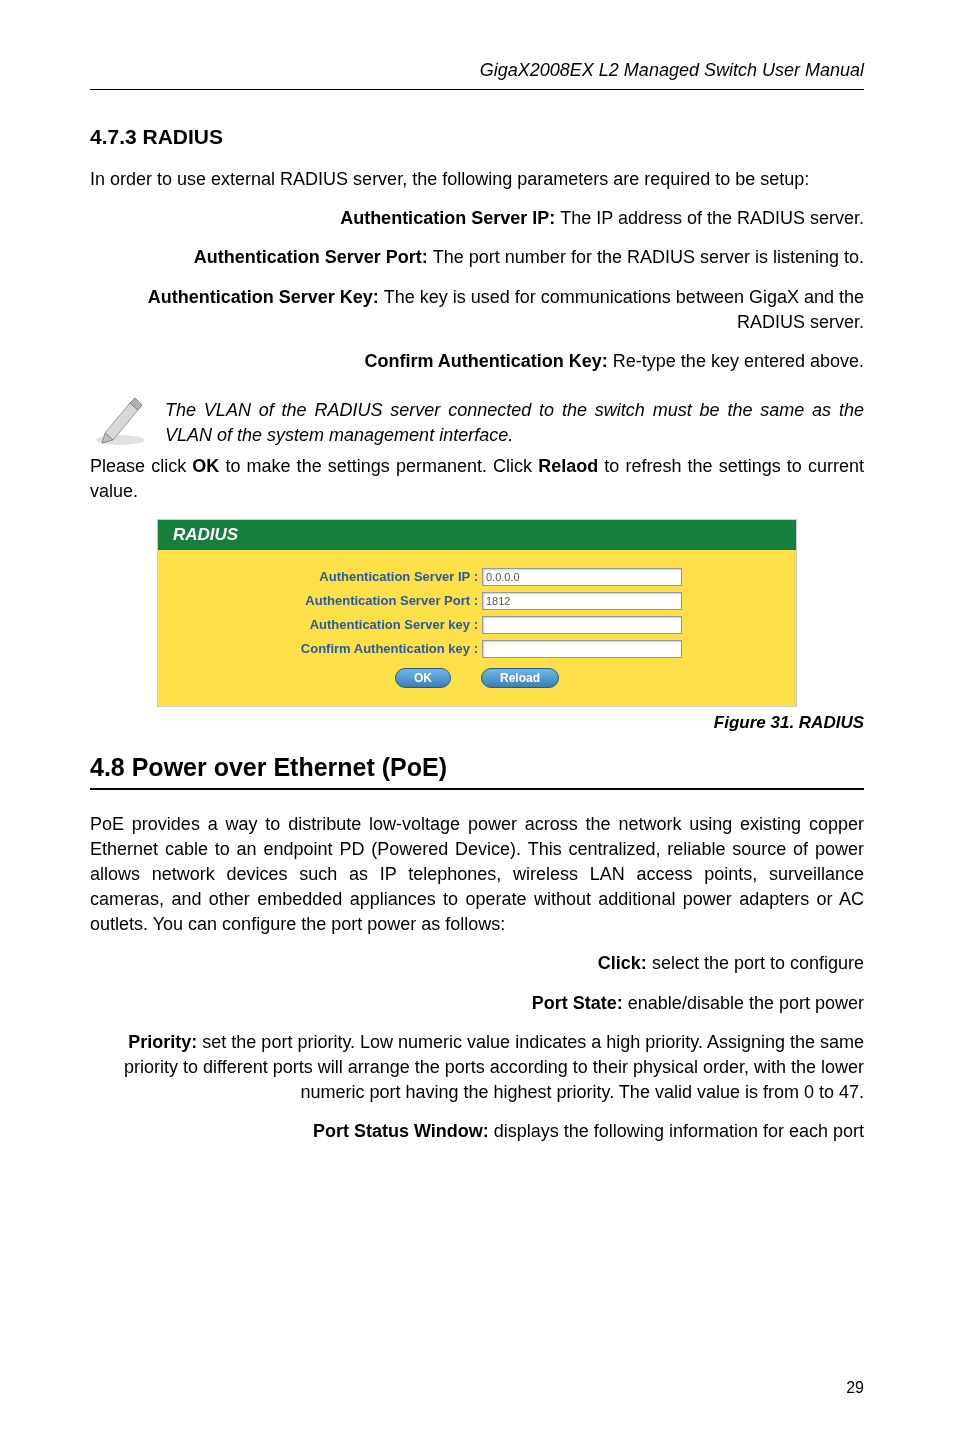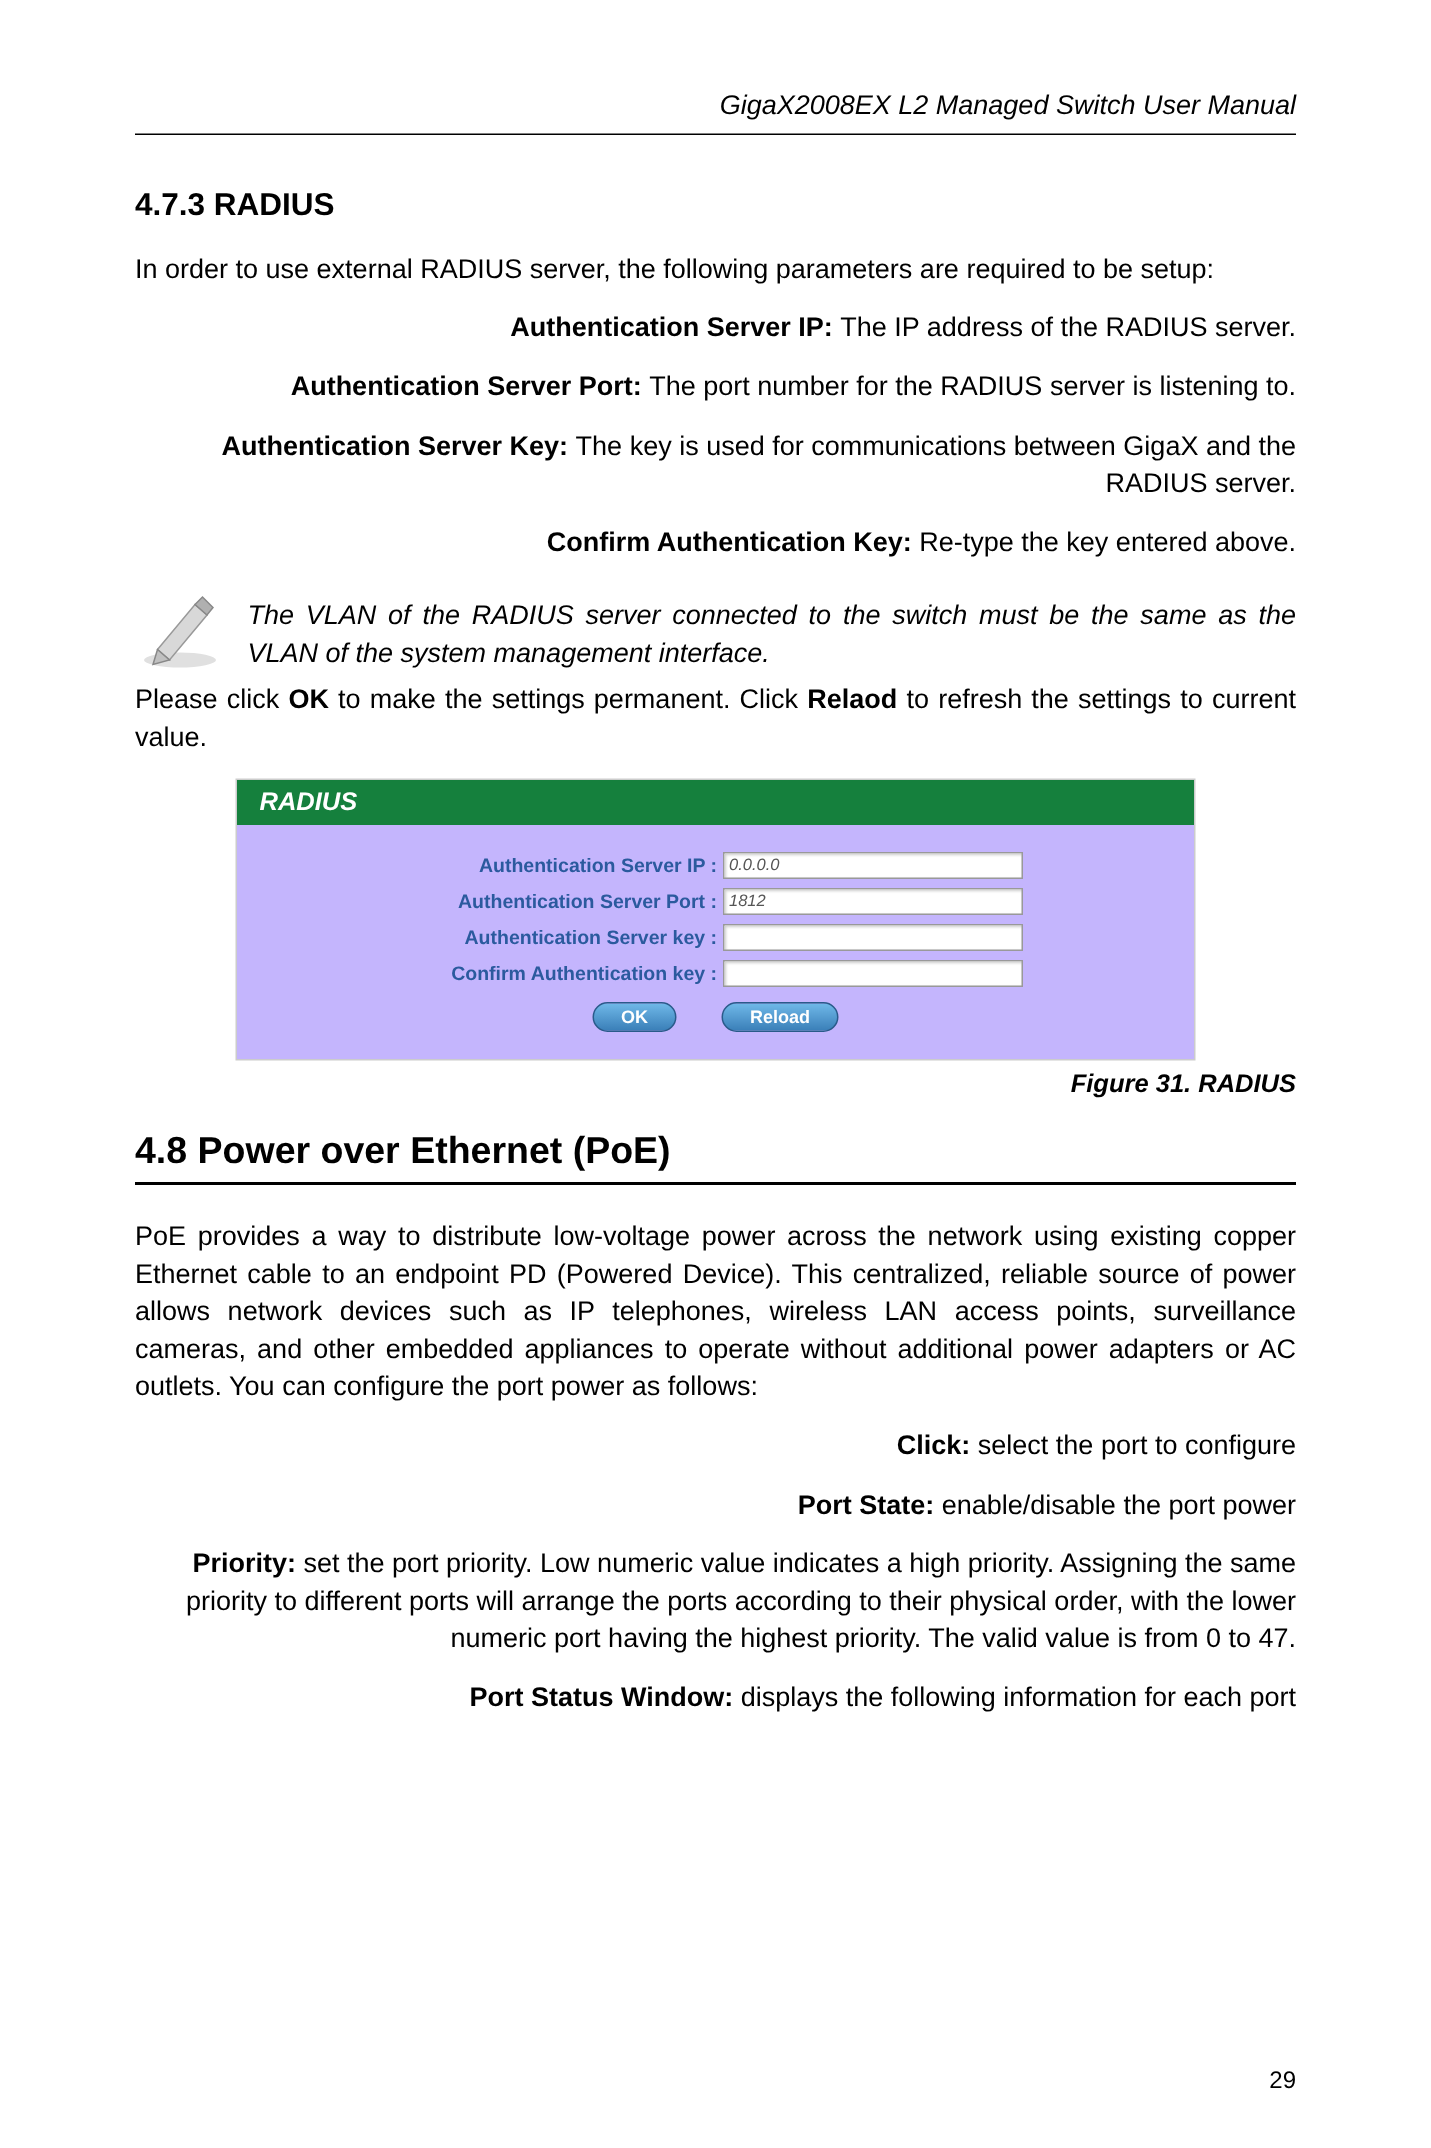--- a/index.html
+++ b/index.html
@@ -72,21 +72,21 @@
     .radius-header {
       background: #15803d;
       color: #fff;
       font-weight: bold;
       font-style: italic;
       font-size: 17px;
       padding: 5px 15px;
     }
     .radius-body {
       padding: 18px 60px 18px 60px;
-      background: #c4b5fd;
+      background: #fde047;
     }
     .radius-row {
       color: #2b5a9e;
       font-weight: bold;
       font-size: 13px;
       text-align: right;
       margin-bottom: 6px;
       display: flex;
       justify-content: center;
       align-items: center;
@@ -98,21 +98,20 @@
     }
     .radius-input {
       width: 200px;
       height: 18px;
       background: #ffffff;
       border: 1px solid #999;
       box-shadow: inset 1px 1px 2px rgba(0,0,0,0.2);
       font-size: 11px;
       padding-left: 3px;
       color: #555;
-      font-style: italic;
     }
     .radius-buttons {
       display: flex;
       justify-content: center;
       gap: 30px;
       margin-top: 10px;
     }
     .pill-button {
       background: linear-gradient(to bottom, #6fb8e8, #3a7fb8);
       color: #fff;

